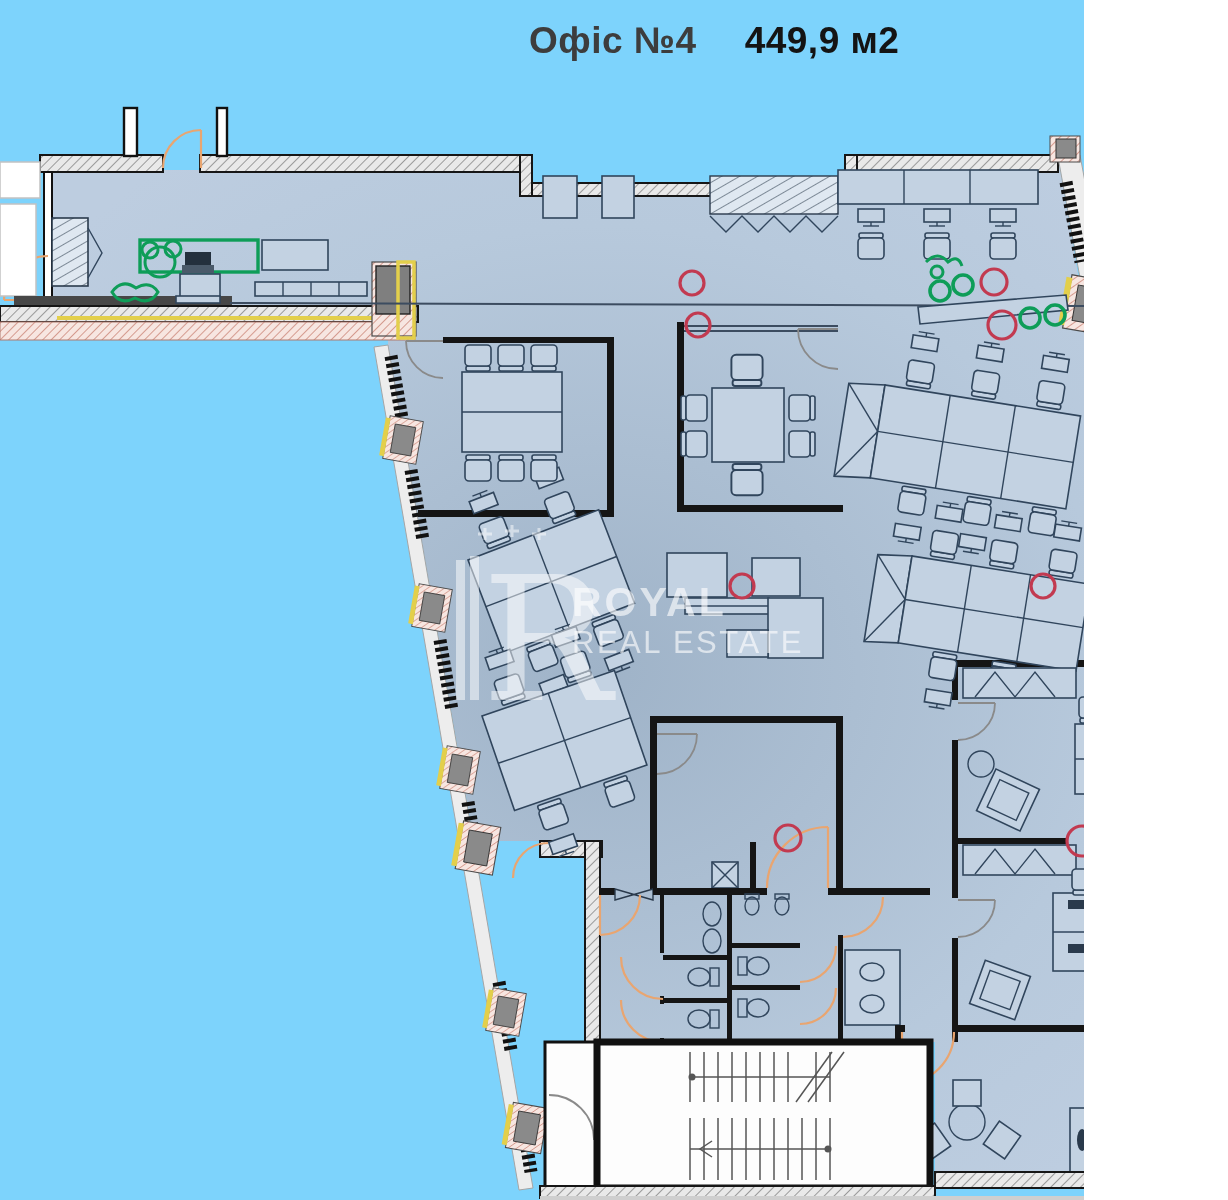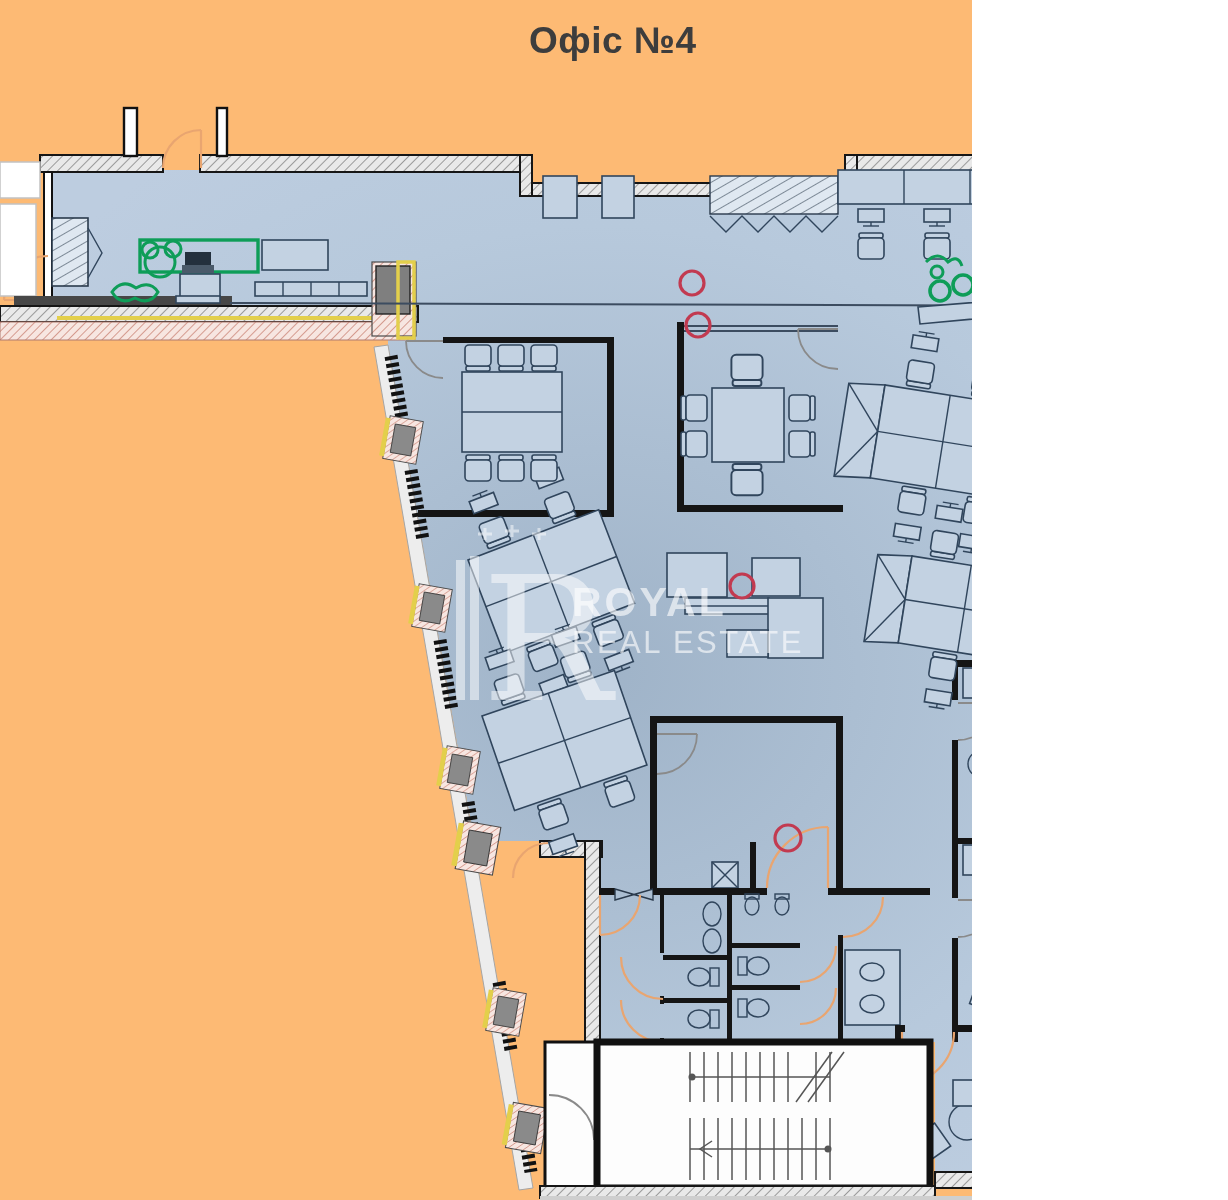--- a/index.html
+++ b/index.html
@@ -2,21 +2,21 @@
 <html style="--floor_fill: #b7c9dc; --floor_center: #9fb3c8; --wall: #151515; --accent_red: #c23a50; --accent_green: #0e9d58; --door_orange: #e9a570; --trim_yellow: #e3cf4b; --furn_line: #30455c; --furn_fill: #c3d2e2; --wm: #ffffff;"><head>
 <meta charset="utf-8">
 <style>
   :root{
     --floor_fill:#b7c9dc; --floor_center:#9fb3c8; --wall:#151515;
     --accent_red:#c23a50; --accent_green:#0e9d58; --door_orange:#e9a570;
     --trim_yellow:#e3cf4b; --furn_line:#30455c; --furn_fill:#c3d2e2;
     --wm:#ffffff;
   }
   html,body{margin:0;padding:0;background:#ffffff;}
-  .stage{position:relative;width:972px;height:1200px;background:#fdba74;overflow:hidden;
+  .stage{position:relative;width:1084px;height:1200px;background:#7dd3fc;overflow:hidden;
          font-family:"Liberation Sans",sans-serif;text-align:right;}
   .titlebar{position:absolute;left:529px;top:20px;display:flex;gap:48px;align-items:baseline;}
   .title-office{font-size:37px;font-weight:600;color:#3d3d3d;letter-spacing:.5px;}
   .title-area{font-size:37px;font-weight:600;color:#141414;letter-spacing:.5px;}
   svg{position:absolute;left:0;top:0;}
   .xwall{fill:url(#hatch);stroke:#161616;stroke-width:2;}
   .bwall{fill:var(--wall);stroke:none;}
   .thinwall{stroke:#3c4c60;stroke-width:2;fill:none;}
   .furn{fill:var(--furn_fill);stroke:var(--furn_line);stroke-width:1.6;}
   .furnl{stroke:var(--furn_line);stroke-width:1.4;fill:none;}
@@ -30,20 +30,21 @@
   .wmtxt{fill:var(--wm);opacity:.62;}
   .wmshape{fill:var(--wm);opacity:.5;}
 </style>
 </head>
 <body>
 
 <div class="stage">
 
   <div class="titlebar">
     <span class="title-office">Офіс №4</span>
+    <span class="title-area">449,9 м2</span>
   </div>
 
   <svg id="plan-svg" width="1228" height="1200" viewBox="0 0 1228 1200">
     <defs>
       <radialGradient id="floorgrad" cx="0.47" cy="0.5" r="0.62">
         <stop offset="0%" stop-color="var(--floor_center)"></stop>
         <stop offset="70%" stop-color="var(--floor_fill)"></stop>
         <stop offset="100%" stop-color="#bdcde0"></stop>
       </radialGradient>
       <pattern id="hatch" width="7" height="7" patternUnits="userSpaceOnUse" patternTransform="rotate(45)">

